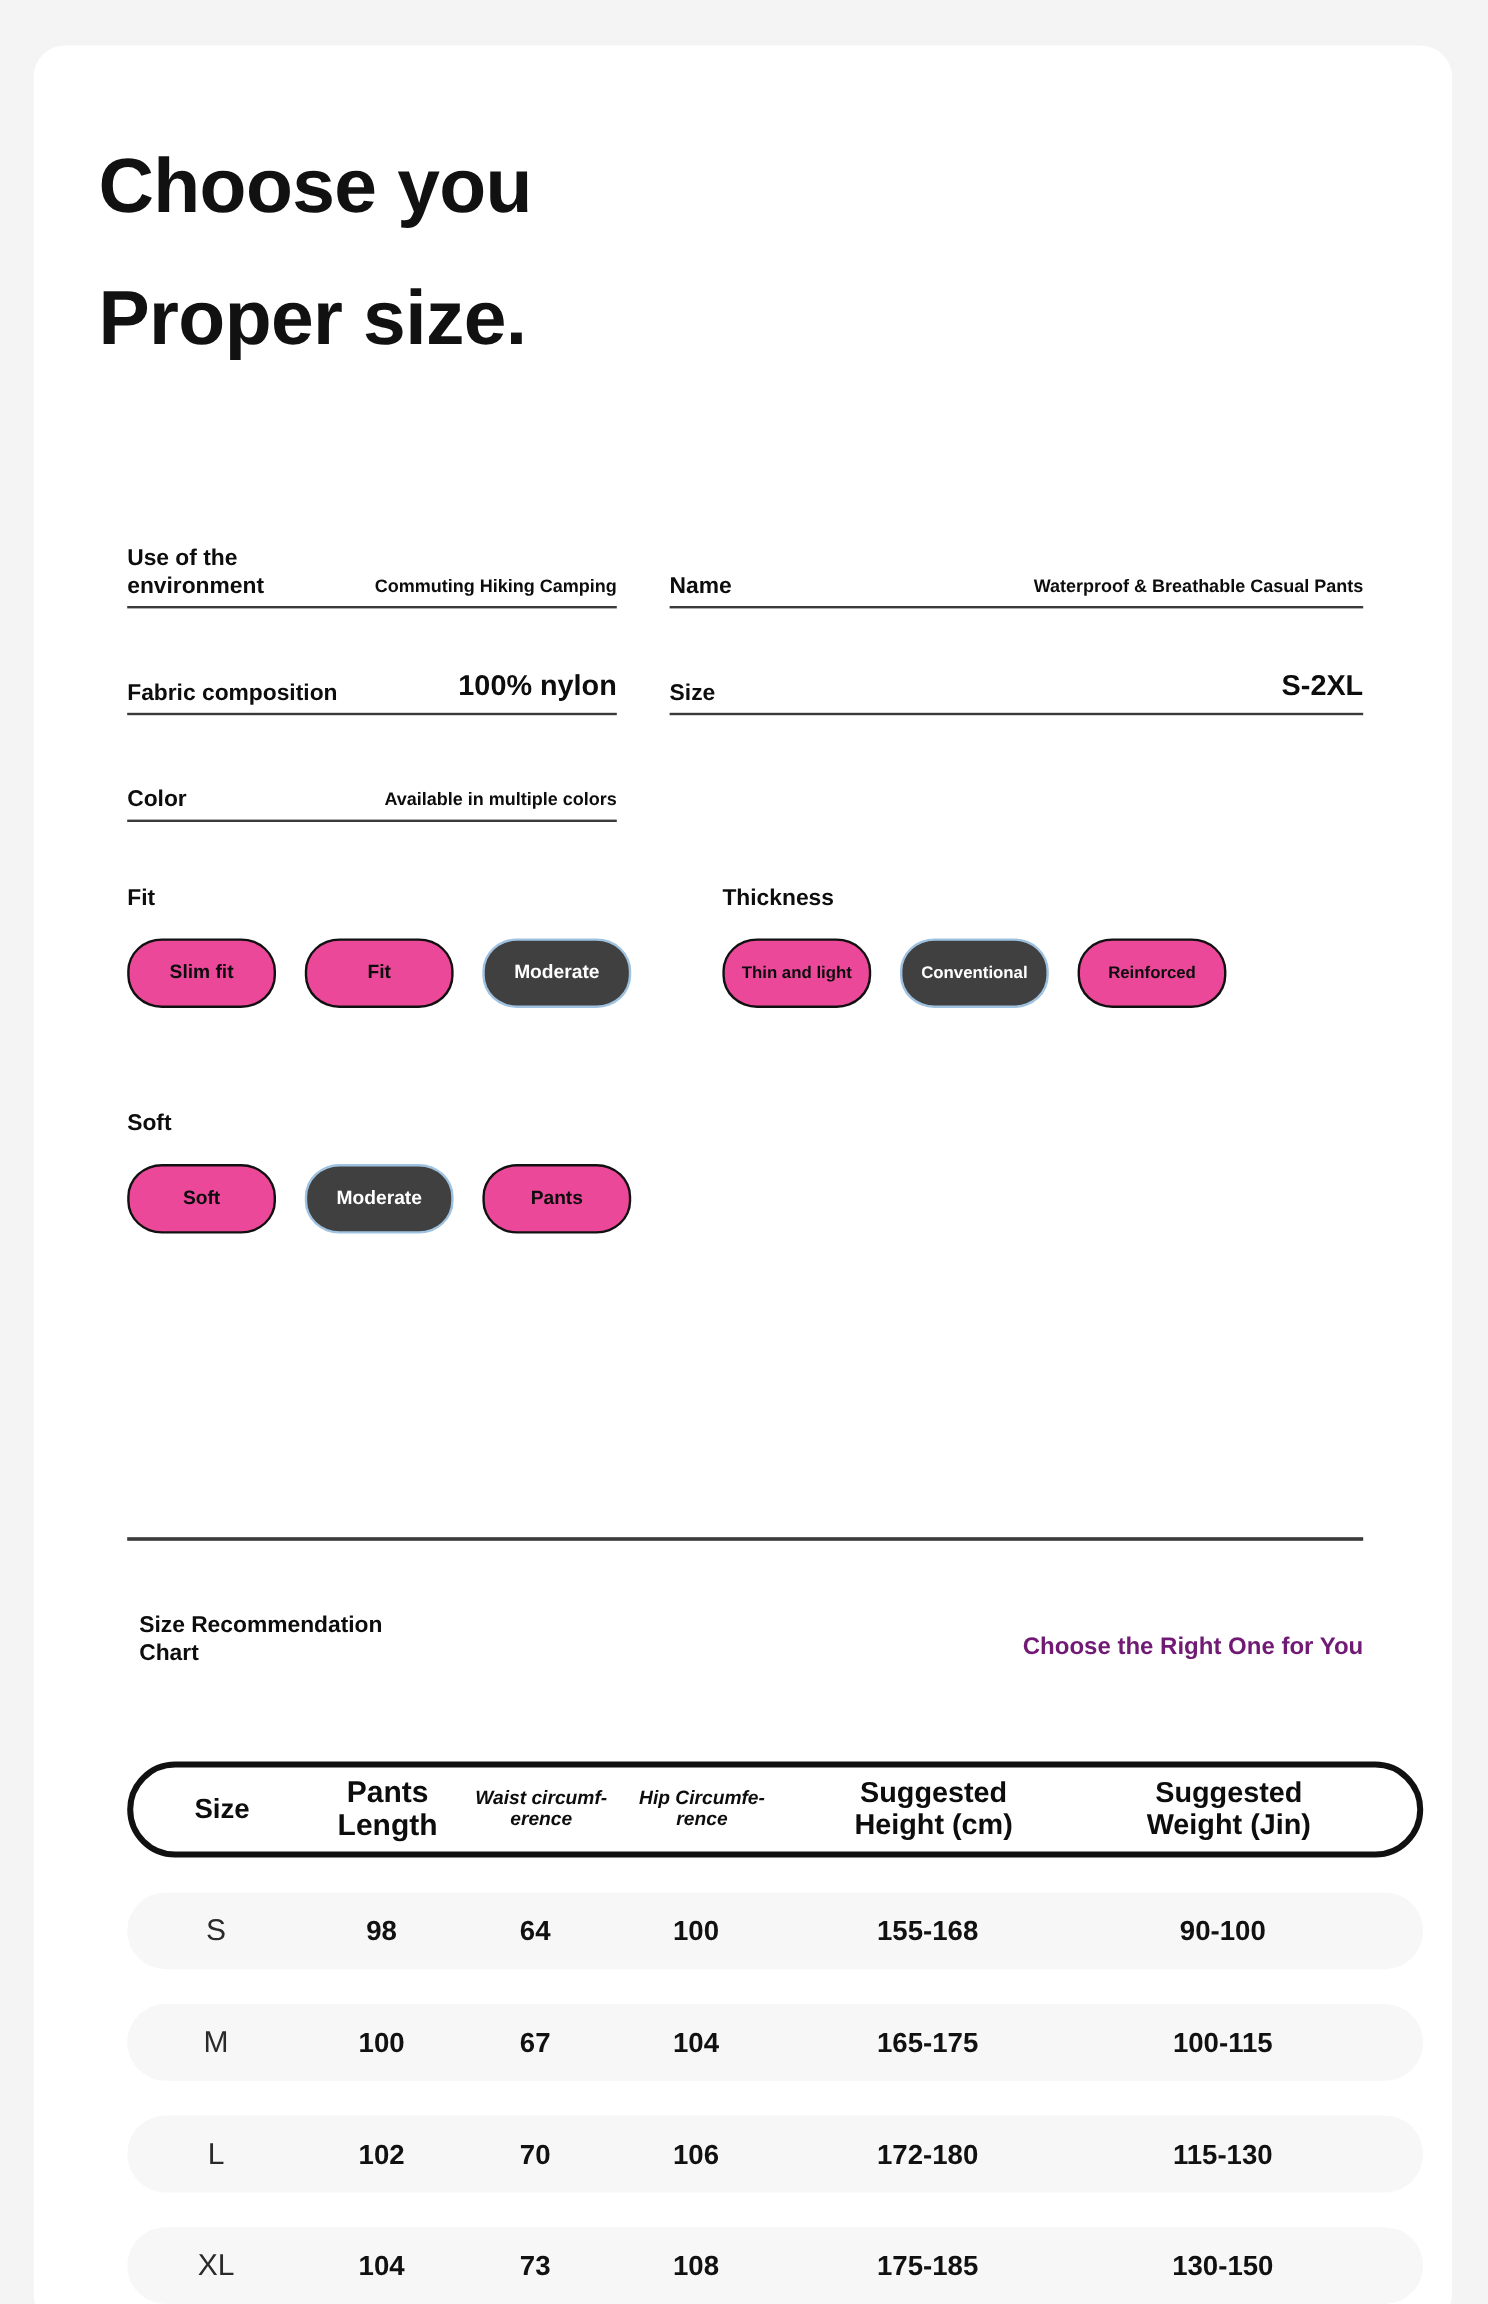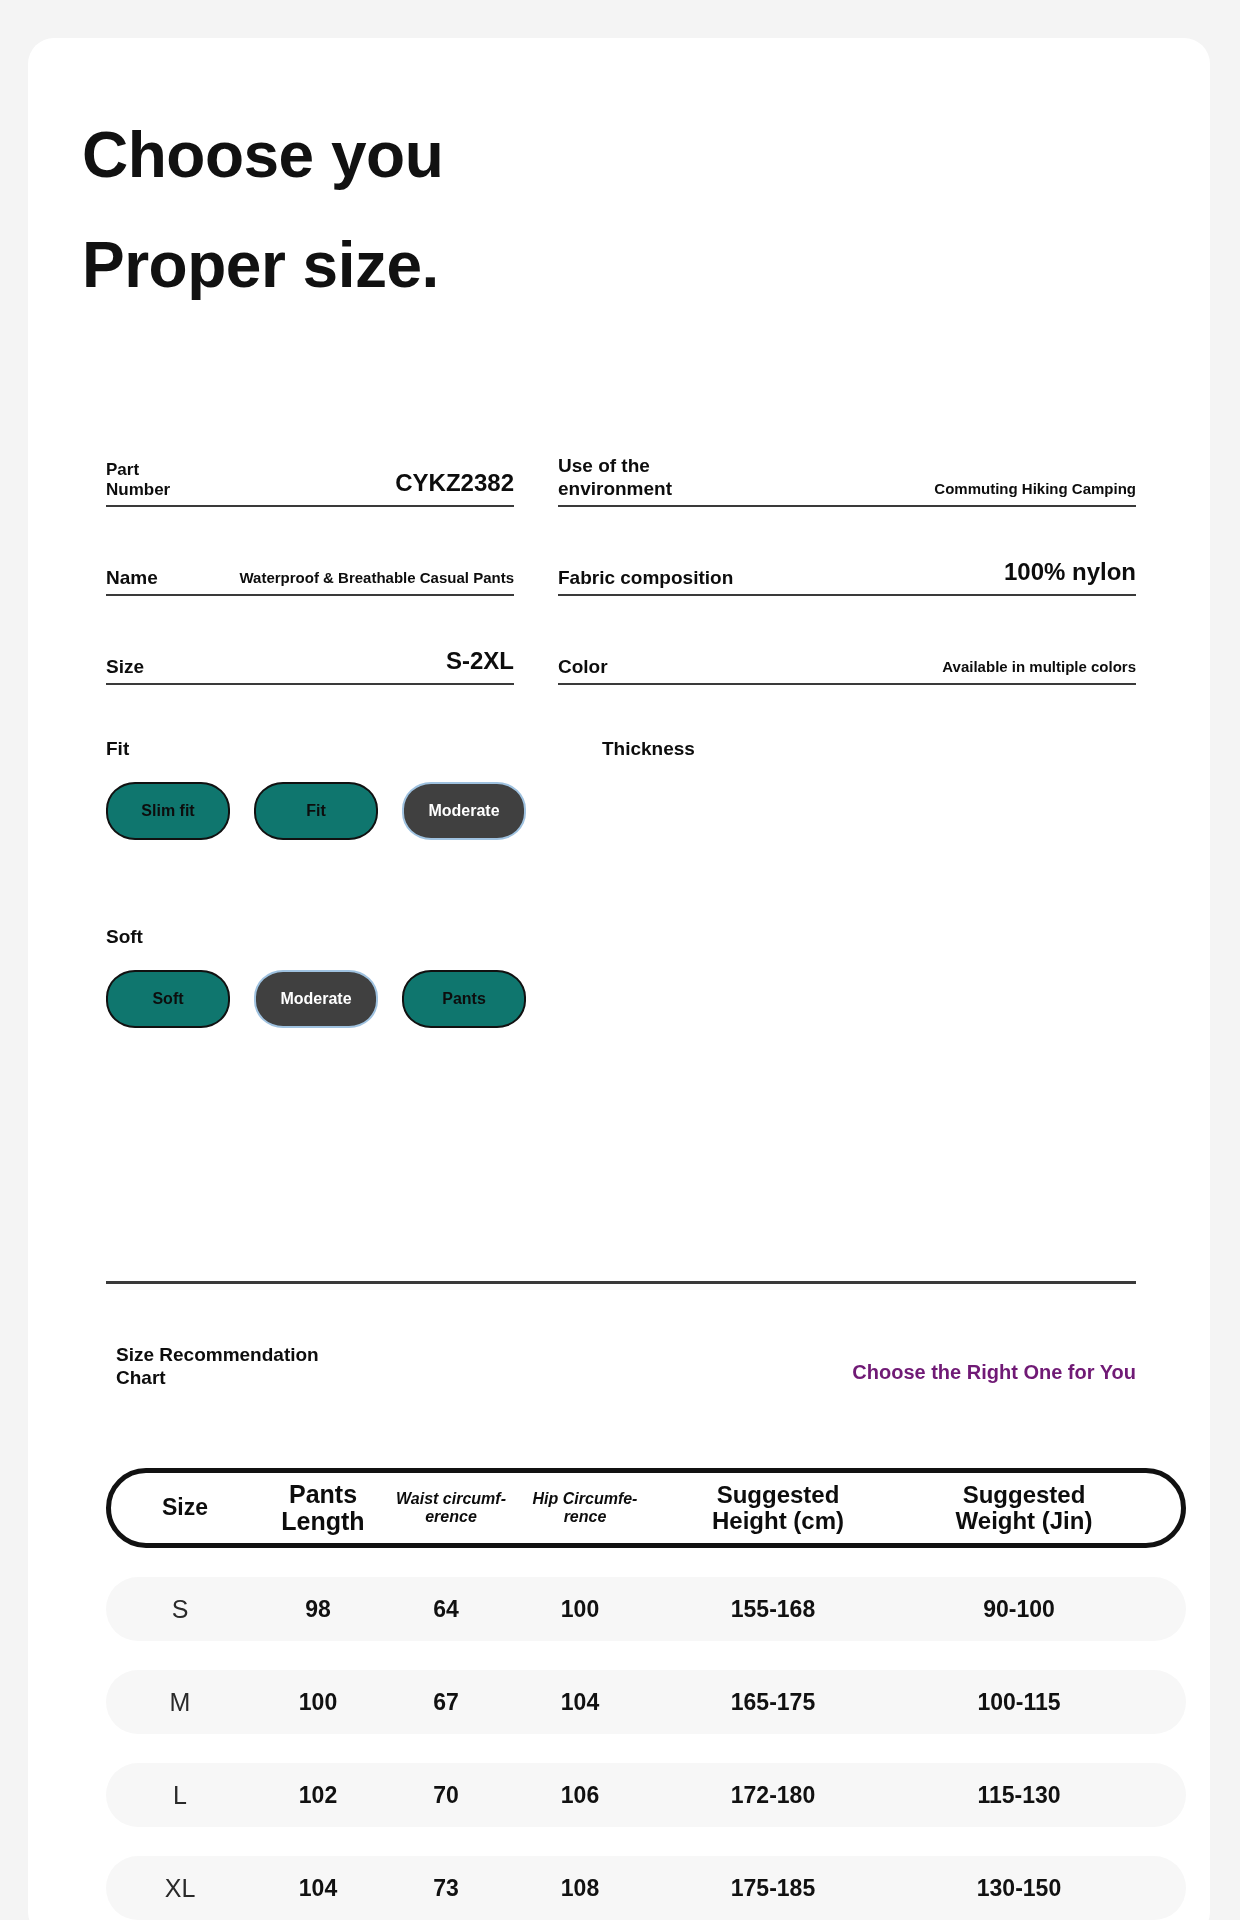--- a/index.html
+++ b/index.html
@@ -108,21 +108,21 @@
     height: 58px;
     border-radius: 29px / 27px;
     display: flex;
     align-items: center;
     justify-content: center;
     text-align: center;
     font-weight: 700;
     font-size: 16px;
     color: #0d0d0d;
     border: 2.6px solid #111111;
-    background: #0f766e;
+    background: #ec4899;
     line-height: 1.08;
     margin-right: 24px;
   }
   .pill.sm { font-size: 14px; }
   .pill.active {
     background: #404040;
     border-color: #9fc2e0;
     color: #ffffff;
   }
   .opt-row-2 { margin-top: 42px; }
@@ -215,27 +215,20 @@
 
 <div class="page">
 
   <div class="title-block">
     <div class="title-line">Choose you</div>
     <div class="title-line">Proper size.</div>
   </div>
 
   <div class="specs">
 
-    <div class="spec-row">
-      <div class="spec-label">
-        <div>Part</div>
-        <div>Number</div>
-      </div>
-      <div class="spec-value lg">CYKZ2382</div>
-    </div>
 
     <div class="spec-row">
       <div class="spec-label big">
         <div>Use of the</div>
         <div>environment</div>
       </div>
       <div class="spec-value">Commuting Hiking Camping</div>
     </div>
 
     <div class="spec-row">
@@ -266,20 +259,25 @@
       <div class="opt-title">Fit</div>
       <div class="pill-row">
         <div class="pill">Slim fit</div>
         <div class="pill">Fit</div>
         <div class="pill active">Moderate</div>
       </div>
     </div>
 
     <div class="opt-group">
       <div class="opt-title">Thickness</div>
+      <div class="pill-row">
+        <div class="pill sm">Thin and light</div>
+        <div class="pill sm active">Conventional</div>
+        <div class="pill sm">Reinforced</div>
+      </div>
     </div>
 
 
     <div class="opt-group opt-row-2">
       <div class="opt-title">Soft</div>
       <div class="pill-row">
         <div class="pill">Soft</div>
         <div class="pill active">Moderate</div>
         <div class="pill">Pants</div>
       </div>

